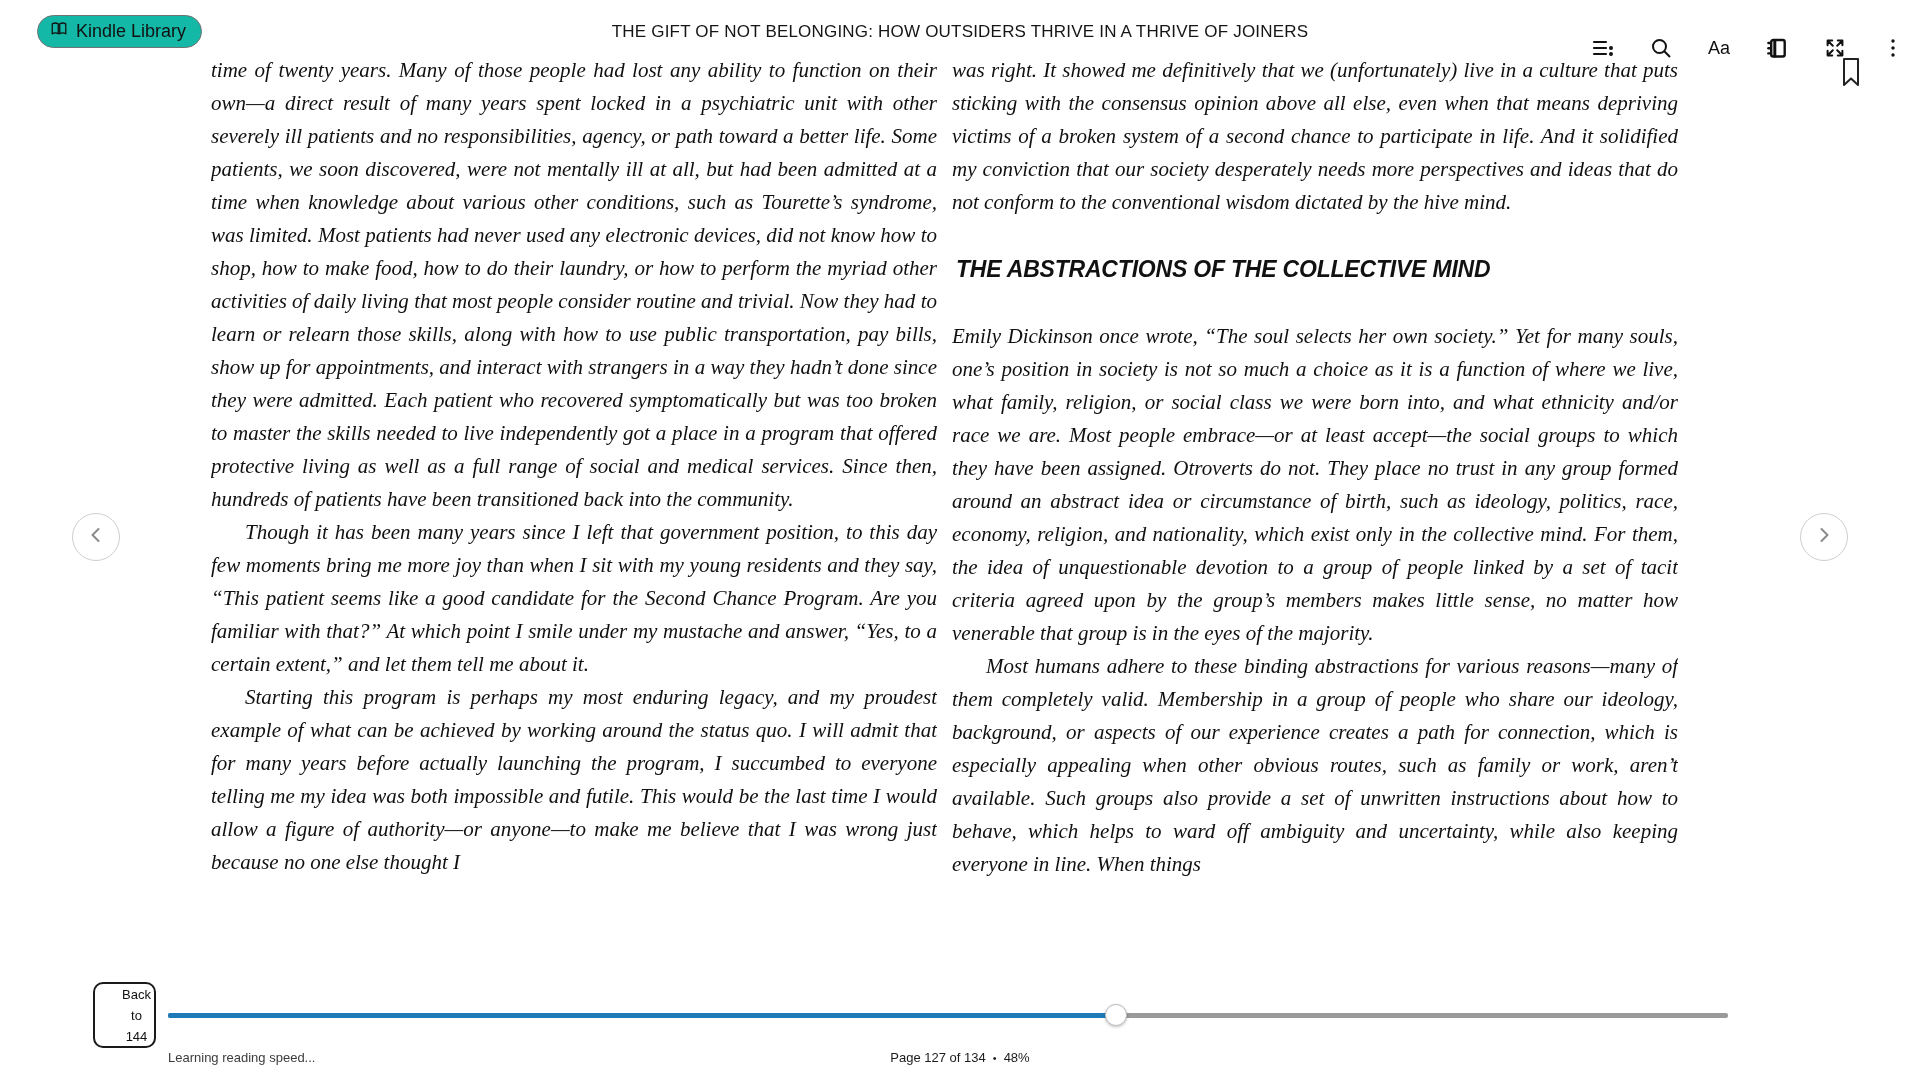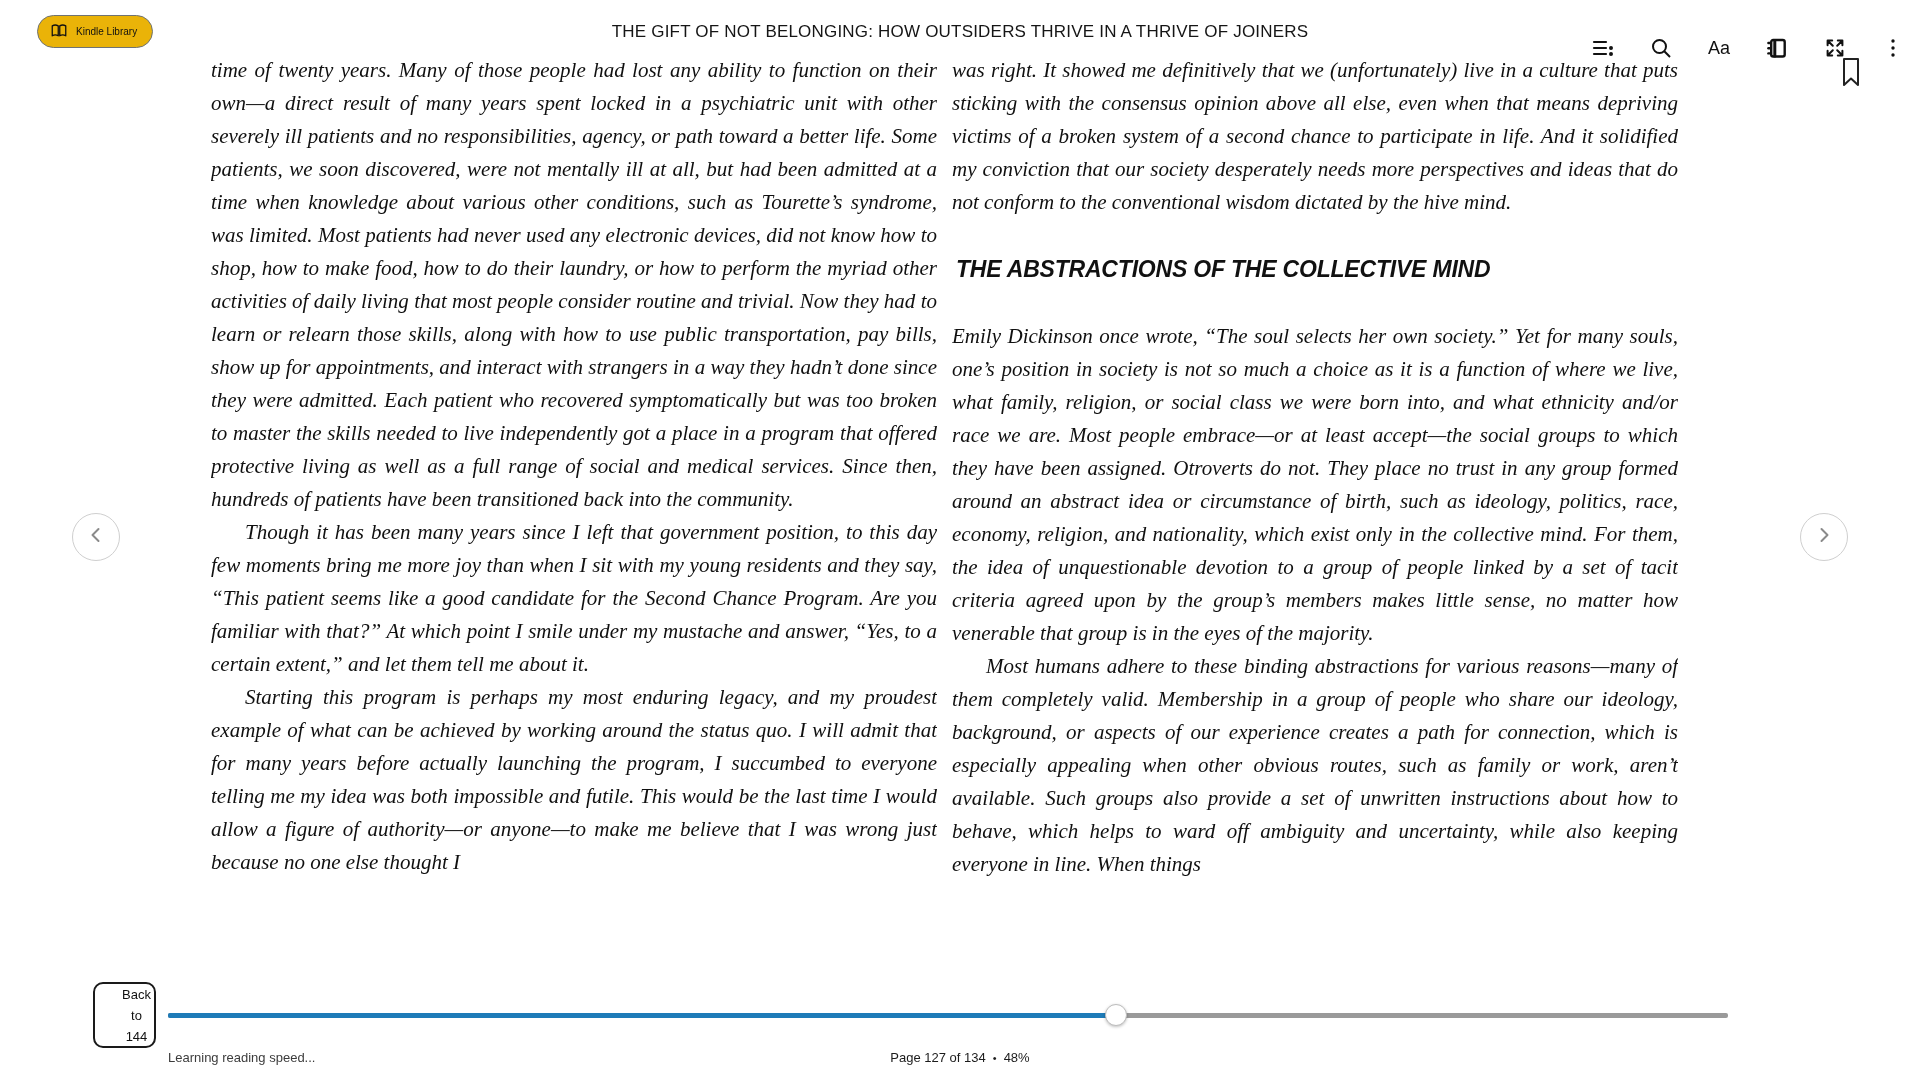--- a/index.html
+++ b/index.html
@@ -4,22 +4,22 @@
 <style>
   * { margin:0; padding:0; box-sizing:border-box; }
   html,body { width:1920px; height:1080px; background:#ffffff; overflow:hidden;
               font-family:"Liberation Sans", sans-serif; }
   #stage { position:relative; width:1920px; height:1080px; background:#fff; }
 
   
   .library-btn {
     position:absolute; left:37px; top:15px; height:33px;
     display:flex; align-items:center; gap:8px; padding:0 15px 0 12px;
-    border:1px solid #6f7373; border-radius:17px; background:#eab308;
-    font-size:10px; color:#111; cursor:pointer;
+    border:1px solid #6f7373; border-radius:17px; background:#14b8a6;
+    font-size:18px; color:#111; cursor:pointer;
   }
   .page-title {
     position:absolute; left:50%; top:22px; transform:translateX(-50%);
     font-size:17px; color:#151515; letter-spacing:.2px; white-space:nowrap;
   }
   .toolbar {
     position:absolute; right:14px; top:35px; display:flex; gap:32px; align-items:center;
   }
   .tool-btn { width:26px; height:26px; display:flex; align-items:center; justify-content:center;
               cursor:pointer; color:#111; }

